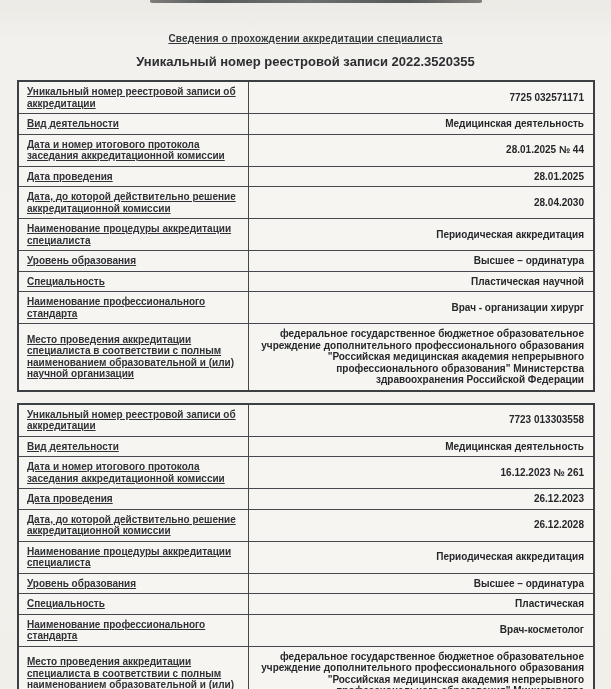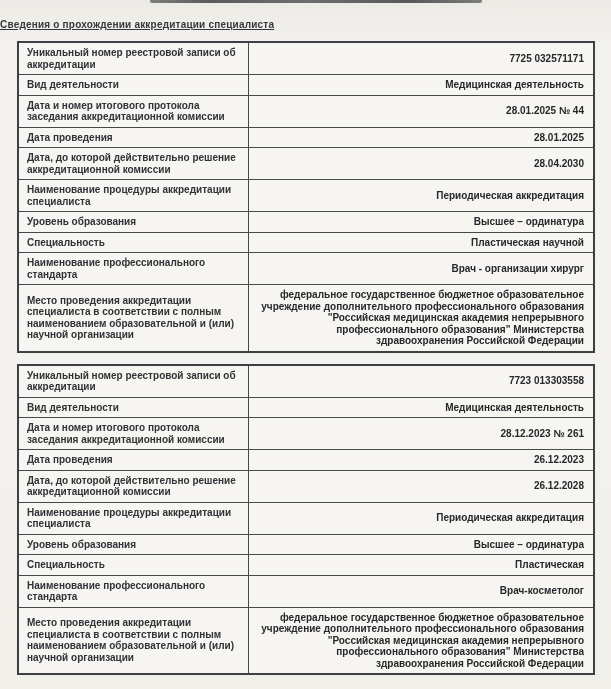--- a/index.html
+++ b/index.html
@@ -17,21 +17,21 @@
   .scan-artifact {
     position: absolute;
     top: 0;
     left: 150px;
     width: 332px;
     height: 3px;
     background: linear-gradient(90deg, #6a6a68, #3f4144 18%, #55585a 47%, #3c3e41 78%, #6b6a67);
     opacity: 0.85;
     border-radius: 0 0 2px 2px;
   }
-  .doc-header { text-align: left; padding-top: 19px; }
+  .doc-header { text-align: center; padding-top: 33px; }
   .doc-title {
     font-size: 10px;
     font-weight: 700;
     letter-spacing: 0.2px;
     text-decoration: underline;
     color: #35383c;
     margin: 0;
   }
   .doc-subtitle {
     font-size: 13px;
@@ -50,30 +50,31 @@
   }
   table.rec td {
     border: 1px solid #45484c;
     font-size: 10px;
     font-weight: 700;
     line-height: 11.5px;
     padding: 4px 9px 4px 8px;
     vertical-align: middle;
     word-wrap: break-word;
   }
-  td.lbl { width: 212px; color: #303236; }
+  td.lbl { width: 212px; color: #303236; text-decoration: underline; }
   td.val { color: #26282b; text-align: right; }
 </style>
 </head>
 <body>
 
 <div class="scan-artifact"></div>
 
 <div class="doc-header">
   <div class="doc-title">Сведения о прохождении аккредитации специалиста</div>
+  <div class="doc-subtitle">Уникальный номер реестровой записи 2022.3520355</div>
 </div>
 
 <table class="rec">
   <tbody>
     <tr>
       <td class="lbl">Уникальный номер реестровой записи об аккредитации</td>
       <td class="val">7725 032571171</td>
     </tr>
     <tr>
       <td class="lbl">Вид деятельности</td>
@@ -119,21 +120,21 @@
     <tr>
       <td class="lbl">Уникальный номер реестровой записи об аккредитации</td>
       <td class="val">7723 013303558</td>
     </tr>
     <tr>
       <td class="lbl">Вид деятельности</td>
       <td class="val">Медицинская деятельность</td>
     </tr>
     <tr>
       <td class="lbl">Дата и номер итогового протокола заседания аккредитационной комиссии</td>
-      <td class="val">28.12.2023 № 261</td>
+      <td class="val">16.12.2023 № 261</td>
     </tr>
     <tr>
       <td class="lbl">Дата проведения</td>
       <td class="val">26.12.2023</td>
     </tr>
     <tr>
       <td class="lbl">Дата, до которой действительно решение аккредитационной комиссии</td>
       <td class="val">26.12.2028</td>
     </tr>
     <tr>

